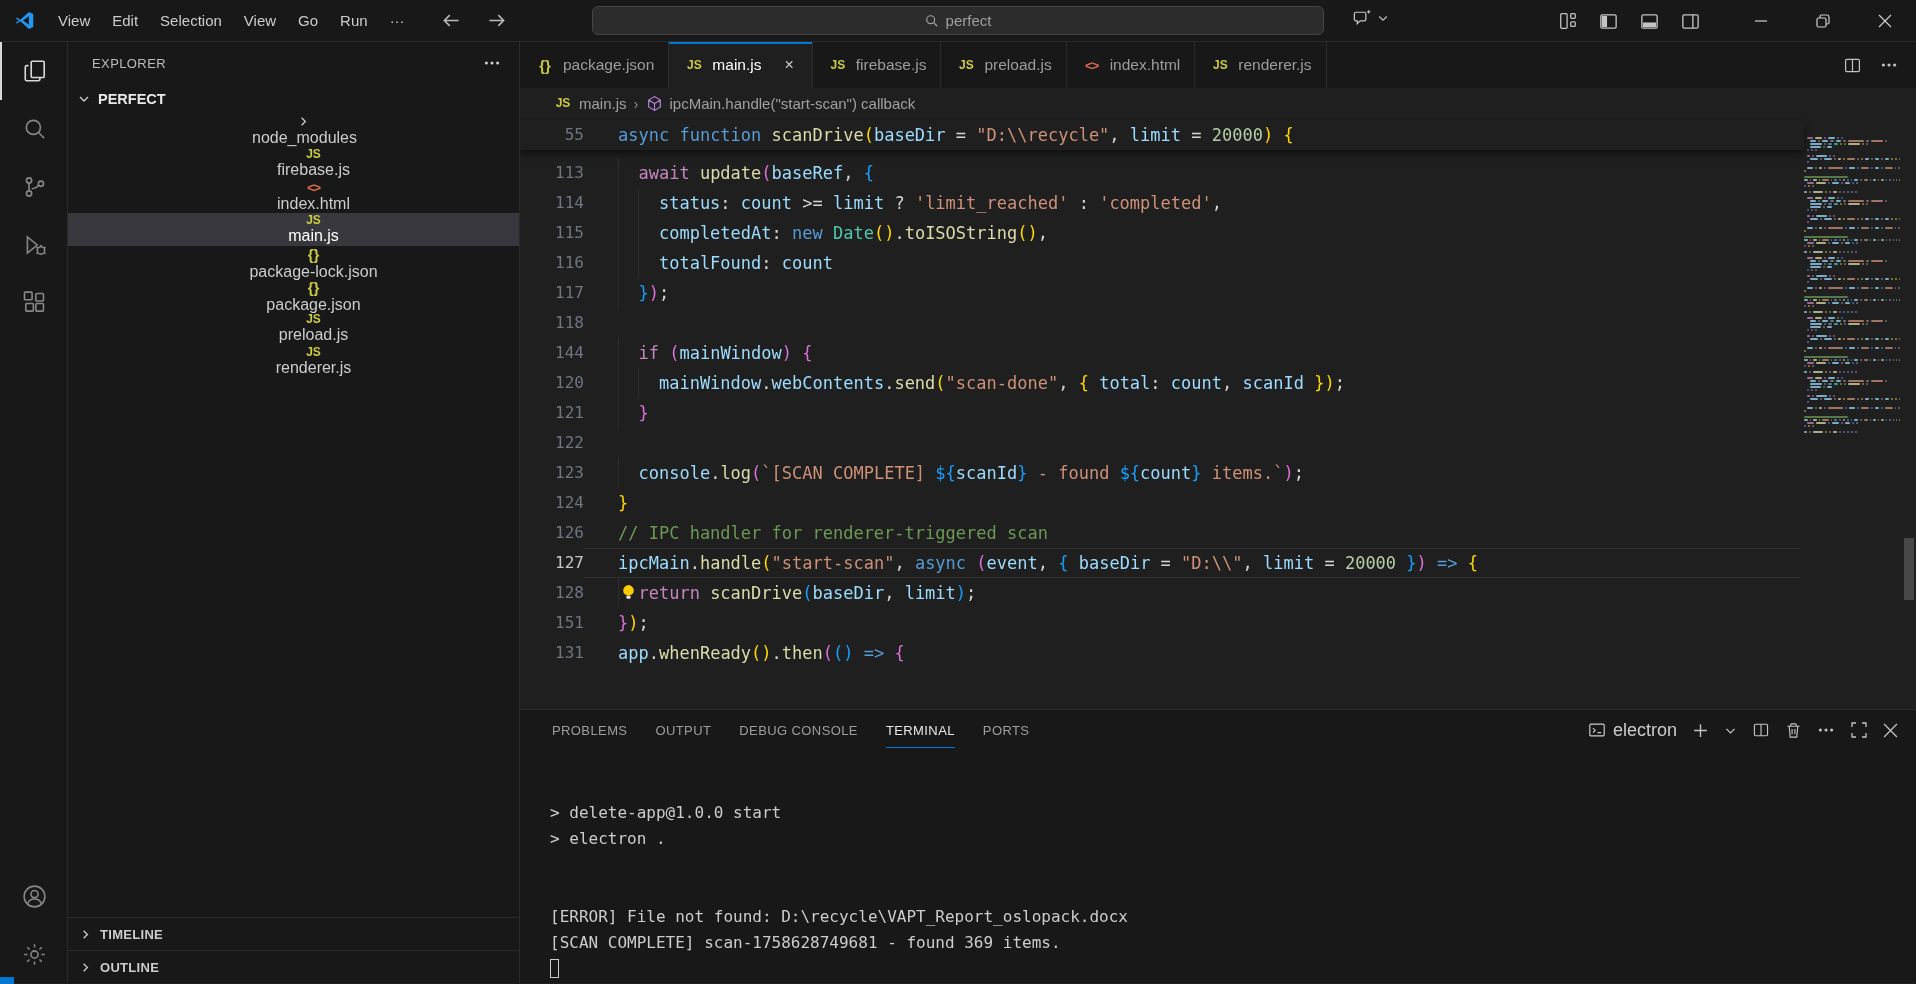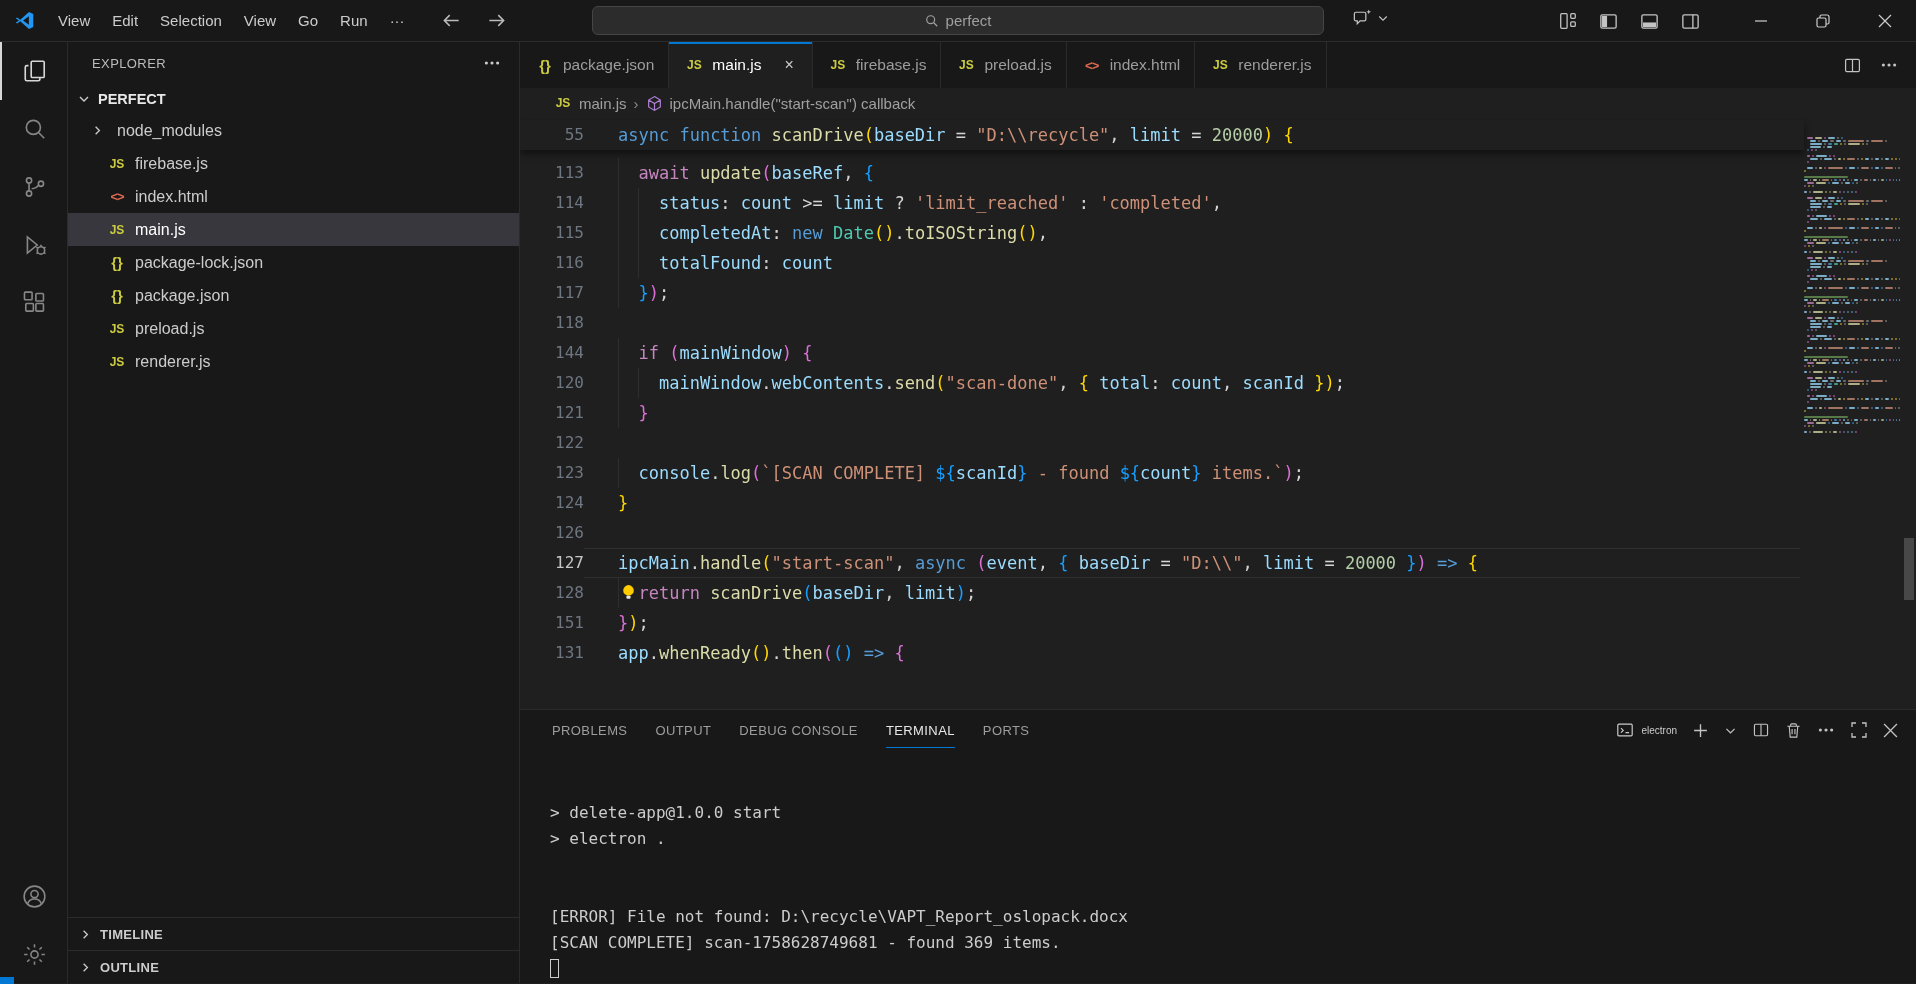--- a/index.html
+++ b/index.html
@@ -49,22 +49,22 @@
   .act-item.active { color:#d7d7d7; border-left:2px solid #d7d7d7; }
   #activity-spacer { flex:1; }
 
   
   #sidebar { width:452px; background:#181818; border-right:1px solid #2b2b2b; flex:none; display:flex; flex-direction:column; position:relative; }
   #explorer-header { height:42px; display:flex; align-items:center; padding:0 18px 0 24px; }
   #explorer-title { font-size:13px; color:#bbbbbb; letter-spacing:.4px; }
   #explorer-actions { margin-left:auto; color:#cccccc; }
   #project-row { height:30px; display:flex; align-items:center; gap:6px; padding-left:8px; font-weight:700; font-size:14.5px; color:#e8e8e8; }
   .file-row {
-    height:33px; display:flex; align-items:center; gap:9px; padding-left:40px;
-    font-size:16px; color:#cccccc; cursor:pointer;
+    height:33px; display:flex; align-items:center; padding-left:40px;
+    font-size:16px; color:#cccccc; cursor:pointer;flex-direction:column;
   }
   .file-row.folder { padding-left:22px; }
   .file-row.selected { background:#37373d; color:#ffffff; }
   .fi { width:18px; text-align:center; font-family:"Liberation Sans",sans-serif; flex:none; }
   .fi-js { color:#cbcb41; font-size:12px; font-weight:700; }
   .fi-braces { color:#cbcb41; font-size:15px; font-weight:700; }
   .fi-html { color:#e06c50; font-size:13px; font-weight:700; letter-spacing:-1px; }
   #sidebar-bottom { margin-top:auto; }
   .side-section {
     height:33px; display:flex; align-items:center; gap:7px; padding-left:10px;
@@ -124,21 +124,21 @@
   #scrollbar { position:absolute; top:0; right:0; width:14px; bottom:0; z-index:4; }
   #scroll-thumb { position:absolute; top:420px; height:62px; left:2px; right:2px; background:rgba(140,140,140,.38); }
 
   
   #panel { height:274px; background:#181818; border-top:1px solid #2b2b2b; position:relative; }
   #panel-header { height:40px; display:flex; align-items:center; padding:0 18px 0 32px; }
   #panel-tabs { display:flex; gap:28px; }
   .panel-tab { font-size:13px; letter-spacing:.4px; color:#9d9d9d; padding:11px 0 9px; border-bottom:1px solid transparent; cursor:pointer; }
   .panel-tab.active { color:#e7e7e7; border-bottom:1px solid #0078d4; }
   #panel-actions { margin-left:auto; display:flex; align-items:center; gap:15px; color:#c3c3c3; }
-  #shell-chip { display:flex; align-items:center; gap:7px; font-size:10px; color:#cccccc; }
+  #shell-chip { display:flex; align-items:center; gap:7px; font-size:18px; color:#cccccc; }
   #terminal { padding:50px 0 0 30px; font-family:"DejaVu Sans Mono",monospace; font-size:16px; line-height:26px; color:#cccccc; }
   .t-line { white-space:pre; height:26px; }
   #terminal-cursor { display:inline-block; width:9px; height:19px; border:1px solid #cccccc; vertical-align:middle; margin-top:-3px; }
 
   #status-sliver { position:absolute; left:0; bottom:0; width:14px; height:7px; background:#0078d4; }
 </style>
 </head>
 <body>
 
 <div id="window">
@@ -448,21 +448,21 @@
             <div class="line codefont"><span class="num">115</span><span class="text" style="padding-left: calc(4ch + 34px);"><span class="ig" style="left: calc(0ch + 34px);"></span><span class="ig" style="left: calc(2ch + 34px);"></span><span class="c-var">completedAt</span><span class="c-pun">: </span><span class="c-kw">new </span><span class="c-cls">Date</span><span class="c-b1">()</span><span class="c-pun">.</span><span class="c-fn">toISOString</span><span class="c-b1">()</span><span class="c-pun">,</span></span></div>
             <div class="line codefont"><span class="num">116</span><span class="text" style="padding-left: calc(4ch + 34px);"><span class="ig" style="left: calc(0ch + 34px);"></span><span class="ig" style="left: calc(2ch + 34px);"></span><span class="c-var">totalFound</span><span class="c-pun">: </span><span class="c-var">count</span></span></div>
             <div class="line codefont"><span class="num">117</span><span class="text" style="padding-left: calc(2ch + 34px);"><span class="ig" style="left: calc(0ch + 34px);"></span><span class="c-b3">}</span><span class="c-b2">)</span><span class="c-pun">;</span></span></div>
             <div class="line codefont"><span class="num">118</span><span class="text" style="padding-left: calc(0ch + 34px);"></span></div>
             <div class="line codefont"><span class="num">144</span><span class="text" style="padding-left: calc(2ch + 34px);"><span class="ig" style="left: calc(0ch + 34px);"></span><span class="c-ctrl">if </span><span class="c-b2">(</span><span class="c-var">mainWindow</span><span class="c-b2">)</span><span class="c-b2"> {</span></span></div>
             <div class="line codefont"><span class="num">120</span><span class="text" style="padding-left: calc(4ch + 34px);"><span class="ig" style="left: calc(0ch + 34px);"></span><span class="ig" style="left: calc(2ch + 34px);"></span><span class="c-var">mainWindow</span><span class="c-pun">.</span><span class="c-var">webContents</span><span class="c-pun">.</span><span class="c-fn">send</span><span class="c-b1">(</span><span class="c-str">"scan-done"</span><span class="c-pun">, </span><span class="c-b1">{</span><span class="c-var"> total</span><span class="c-pun">: </span><span class="c-var">count</span><span class="c-pun">, </span><span class="c-var">scanId</span><span class="c-b1"> }</span><span class="c-b1">)</span><span class="c-pun">;</span></span></div>
             <div class="line codefont"><span class="num">121</span><span class="text" style="padding-left: calc(2ch + 34px);"><span class="ig" style="left: calc(0ch + 34px);"></span><span class="c-b2">}</span></span></div>
             <div class="line codefont"><span class="num">122</span><span class="text" style="padding-left: calc(0ch + 34px);"></span></div>
             <div class="line codefont"><span class="num">123</span><span class="text" style="padding-left: calc(2ch + 34px);"><span class="ig" style="left: calc(0ch + 34px);"></span><span class="c-var">console</span><span class="c-pun">.</span><span class="c-fn">log</span><span class="c-b2">(</span><span class="c-str">`[SCAN COMPLETE] </span><span class="c-b3">${</span><span class="c-var">scanId</span><span class="c-b3">}</span><span class="c-str"> - found </span><span class="c-b3">${</span><span class="c-var">count</span><span class="c-b3">}</span><span class="c-str"> items.`</span><span class="c-b2">)</span><span class="c-pun">;</span></span></div>
             <div class="line codefont"><span class="num">124</span><span class="text" style="padding-left: calc(0ch + 34px);"><span class="c-b1">}</span></span></div>
-            <div class="line codefont"><span class="num">126</span></div>
+            <div class="line codefont"><span class="num">126</span><span class="text" style="padding-left: calc(0ch + 34px);"><span class="c-cmt">// IPC handler for renderer-triggered scan</span></span></div>
             <div class="line codefont current"><span class="num">127</span><span class="text" style="padding-left: calc(0ch + 34px);"><span class="c-var">ipcMain</span><span class="c-pun">.</span><span class="c-fn">handle</span><span class="c-b1">(</span><span class="c-str">"start-scan"</span><span class="c-pun">, </span><span class="c-kw">async </span><span class="c-b2">(</span><span class="c-var">event</span><span class="c-pun">, </span><span class="c-b3">{</span><span class="c-var"> baseDir</span><span class="c-pun"> = </span><span class="c-str">"D:\\"</span><span class="c-pun">, </span><span class="c-var">limit</span><span class="c-pun"> = </span><span class="c-num">20000</span><span class="c-b3"> }</span><span class="c-b2">)</span><span class="c-pun"> </span><span class="c-kw">=&gt;</span><span class="c-b1"> {</span></span></div>
             <div class="line codefont"><span class="num">128</span><span class="text" style="padding-left: calc(2ch + 34px);"><span class="ig" style="left: calc(0ch + 34px);"></span><span class="bulb" style="left: 36px;"><svg width="17" height="19" viewBox="0 0 16 18">
                     <circle cx="8" cy="7" r="5" fill="#ffcc00"></circle>
                     <rect x="6" y="12" width="4" height="3" rx="1" fill="#e6e6e6"></rect>
                   </svg></span><span class="c-ctrl">return </span><span class="c-fn">scanDrive</span><span class="c-b3">(</span><span class="c-var">baseDir</span><span class="c-pun">, </span><span class="c-var">limit</span><span class="c-b3">)</span><span class="c-pun">;</span></span></div>
             <div class="line codefont"><span class="num">151</span><span class="text" style="padding-left: calc(0ch + 34px);"><span class="c-b2">}</span><span class="c-b1">)</span><span class="c-pun">;</span></span></div>
             <div class="line codefont"><span class="num">131</span><span class="text" style="padding-left: calc(0ch + 34px);"><span class="c-var">app</span><span class="c-pun">.</span><span class="c-fn">whenReady</span><span class="c-b1">()</span><span class="c-pun">.</span><span class="c-fn">then</span><span class="c-b2">(</span><span class="c-b3">()</span><span class="c-pun"> </span><span class="c-kw">=&gt;</span><span class="c-b2"> {</span></span></div>
           </div>
         <div id="minimap">
             <div class="mm-row" style="padding-left: 0px;"></div>

